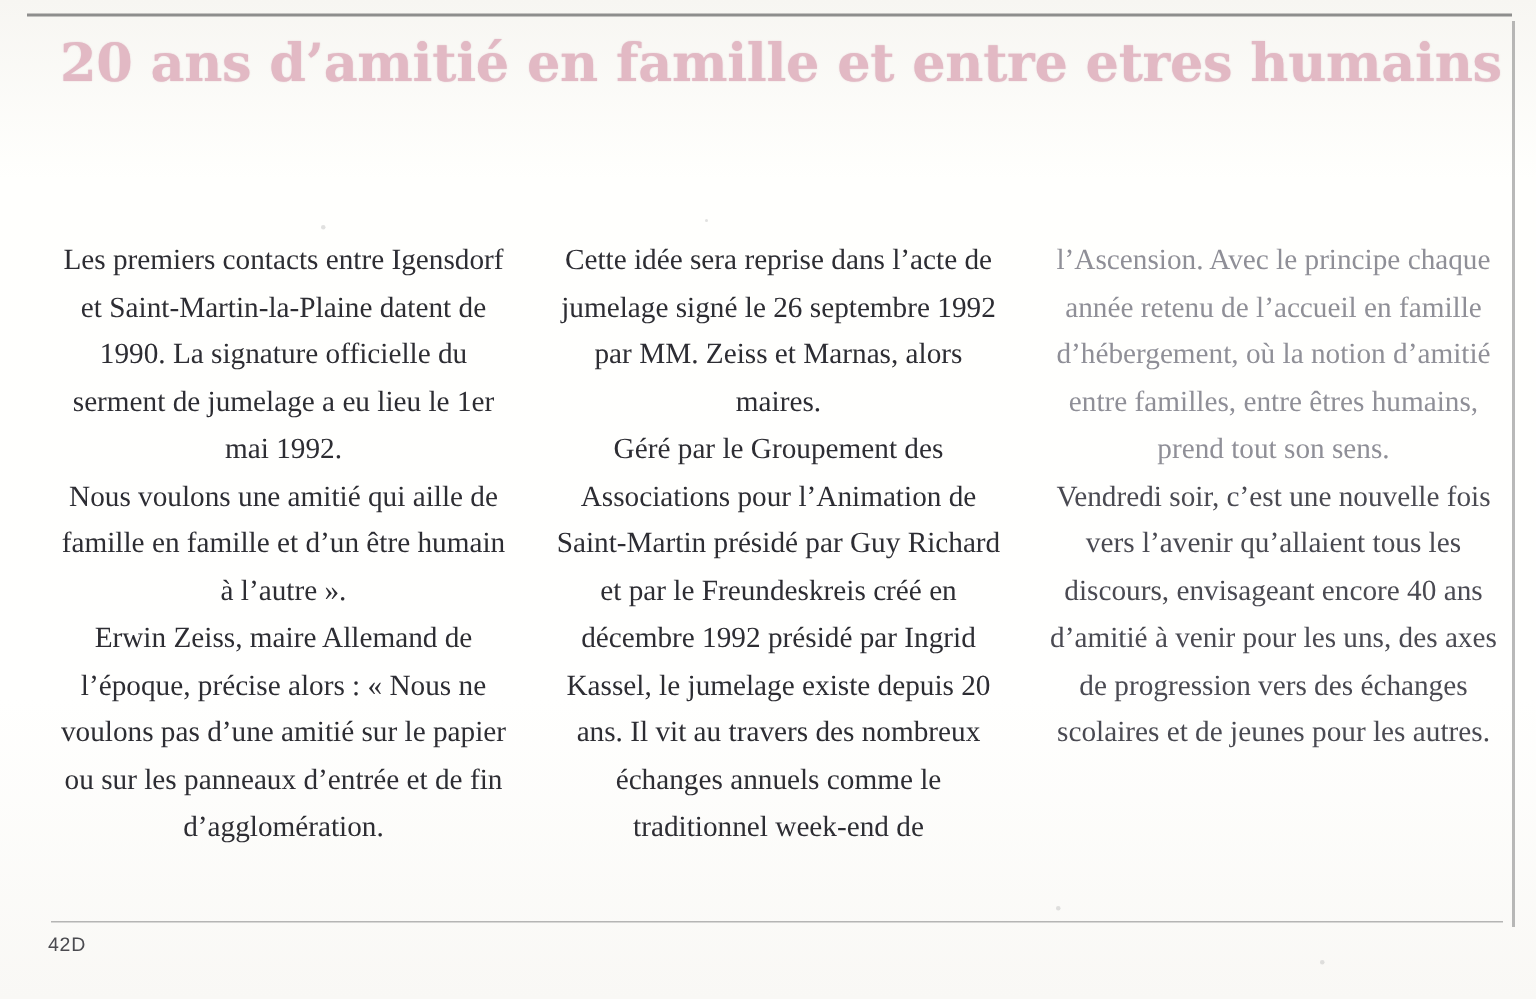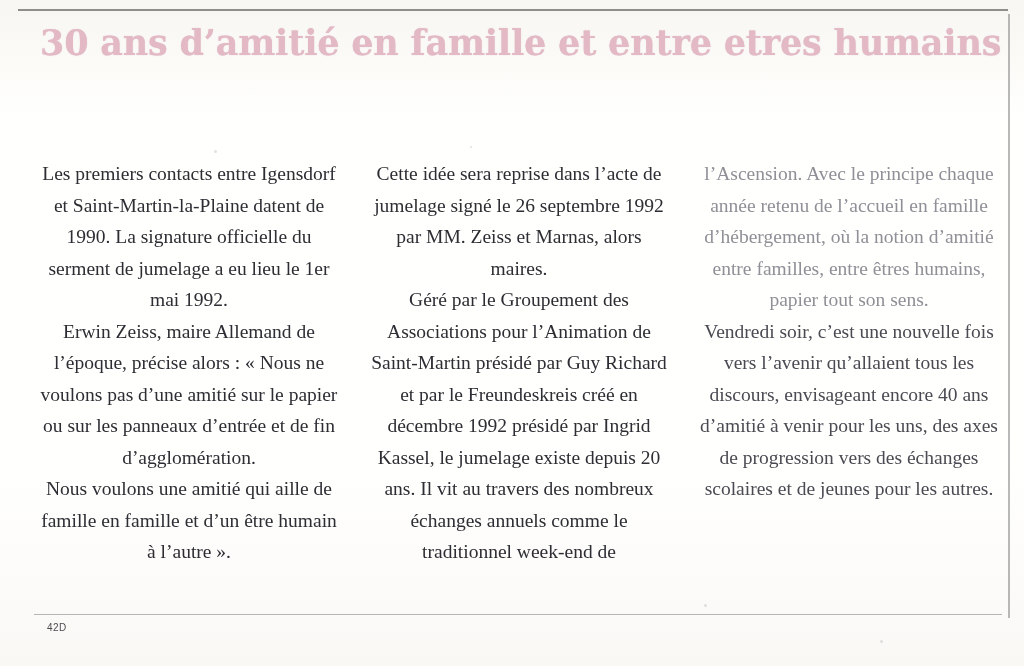--- a/index.html
+++ b/index.html
@@ -87,61 +87,61 @@
     text-align: center;
   }
   .col.col-3 {
     color: #4a4a52;
   }
   .col.col-3 .faded {
     color: #8f8f97;
   }
   .footer-code {
     position: absolute;
-    left: 47px;
+    left: 32px;
     top: 622px;
     font-family: "Liberation Sans", sans-serif;
-    font-size: 10px;
+    font-size: 13px;
     letter-spacing: .5px;
     color: #4b4b50;
   }
   .speck {
     position: absolute;
     background: #bdbdbd;
     border-radius: 50%;
     opacity: .45;
   }
 </style>
 </head>
 <body>
 
 <div class="scan">
   <div class="paper-tint"></div>
 
   <div class="top-rule"></div>
   <div class="right-rule"></div>
   <div class="bottom-rule"></div>
 
-  <div class="headline">30 ans d’amitié en famille et entre etres humains</div>
+  <div class="headline">20 ans d’amitié en famille et entre etres humains</div>
 
   <div class="columns">
 
     <div class="col col-1">
       <p>Les premiers contacts entre Igensdorf et Saint-Martin-la-Plaine datent de 1990. La signature officielle du serment de jumelage a eu lieu le 1er mai 1992.</p>
+      <p>Nous voulons une amitié qui aille de famille en famille et d’un être humain à l’autre ».</p>
       <p>Erwin Zeiss, maire Allemand de l’époque, précise alors : « Nous ne voulons pas d’une amitié sur le papier ou sur les panneaux d’entrée et de fin d’agglomération.</p>
-      <p>Nous voulons une amitié qui aille de famille en famille et d’un être humain à l’autre ».</p>
     </div>
 
     <div class="col col-2">
       <p>Cette idée sera reprise dans l’acte de jumelage signé le 26 septembre 1992 par MM. Zeiss et Marnas, alors maires.</p>
       <p>Géré par le Groupement des Associations pour l’Animation de Saint-Martin présidé par Guy Richard et par le Freundeskreis créé en décembre 1992 présidé par Ingrid Kassel, le jumelage existe depuis 20 ans. Il vit au travers des nombreux échanges annuels comme le traditionnel week-end de</p>
     </div>
 
     <div class="col col-3">
-      <p class="faded">l’Ascension. Avec le principe chaque année retenu de l’accueil en famille d’hébergement, où la notion d’amitié entre familles, entre êtres humains, papier tout son sens.</p>
+      <p class="faded">l’Ascension. Avec le principe chaque année retenu de l’accueil en famille d’hébergement, où la notion d’amitié entre familles, entre êtres humains, prend tout son sens.</p>
       <p>Vendredi soir, c’est une nouvelle fois vers l’avenir qu’allaient tous les discours, envisageant encore 40 ans d’amitié à venir pour les uns, des axes de progression vers des échanges scolaires et de jeunes pour les autres.</p>
     </div>
 
   </div>
 
   <div class="footer-code">42D</div>
 
   <div class="speck" style="left:214px; top:150px; width:3px; height:3px;"></div>
   <div class="speck" style="left:470px; top:146px; width:2px; height:2px;"></div>
   <div class="speck" style="left:704px; top:604px; width:3px; height:3px;"></div>

